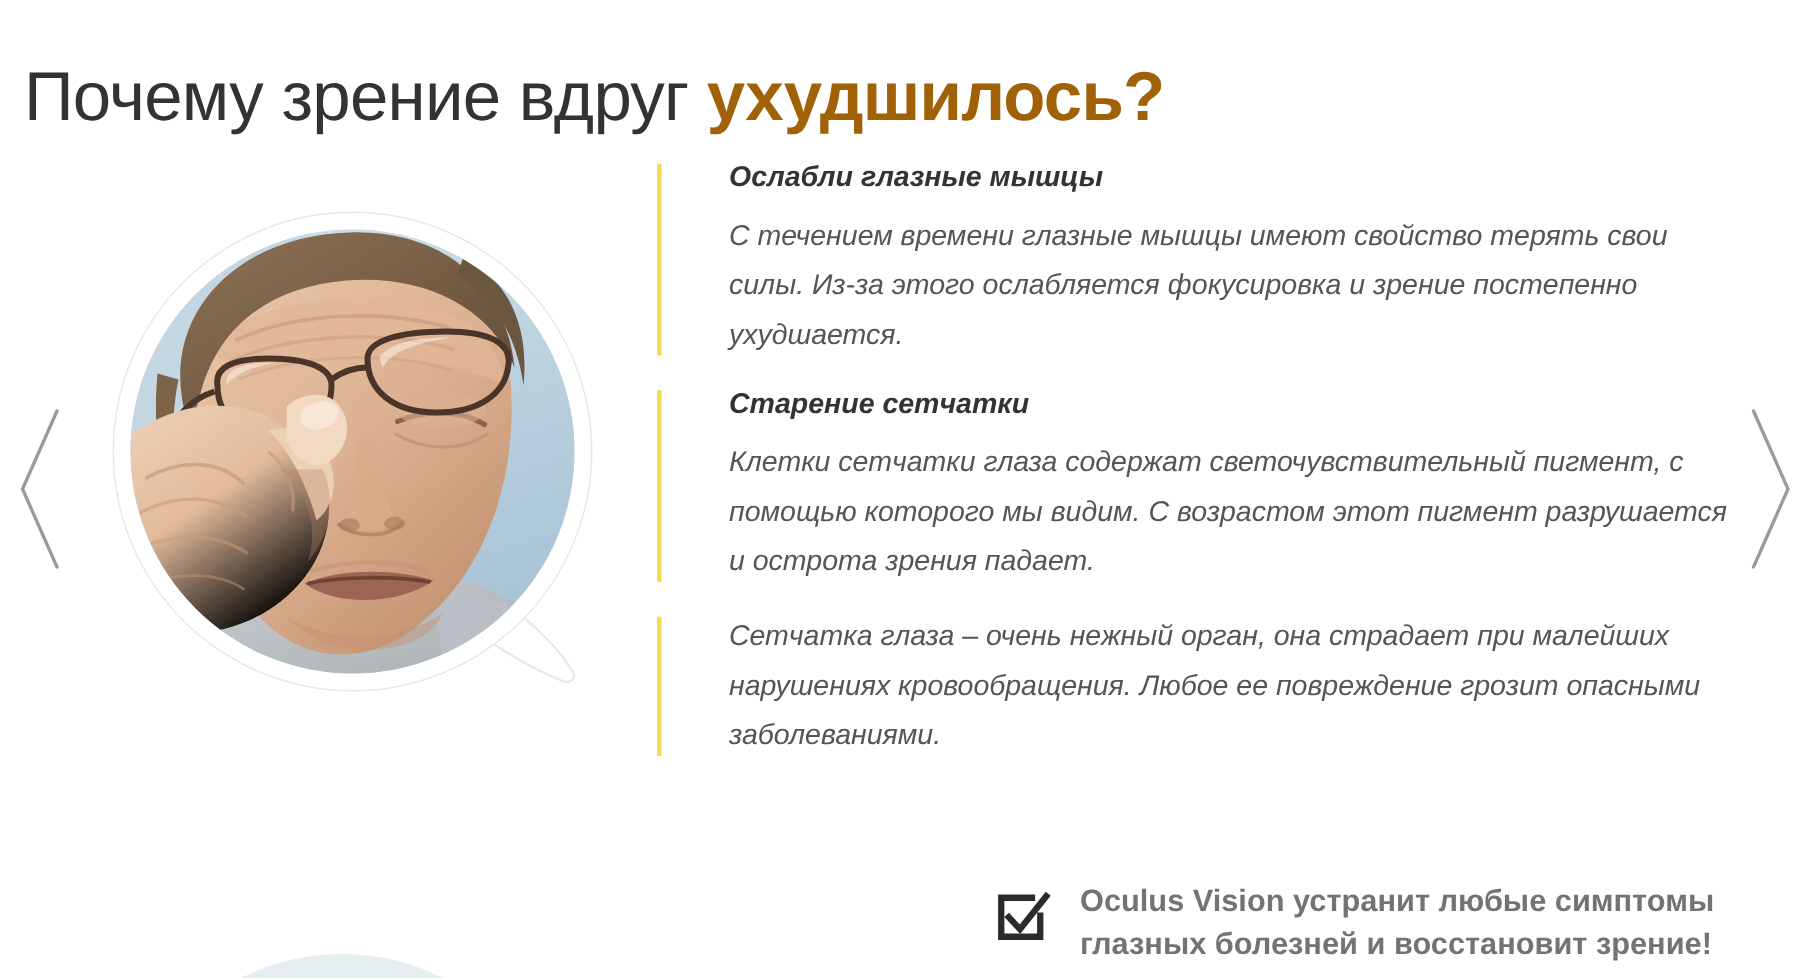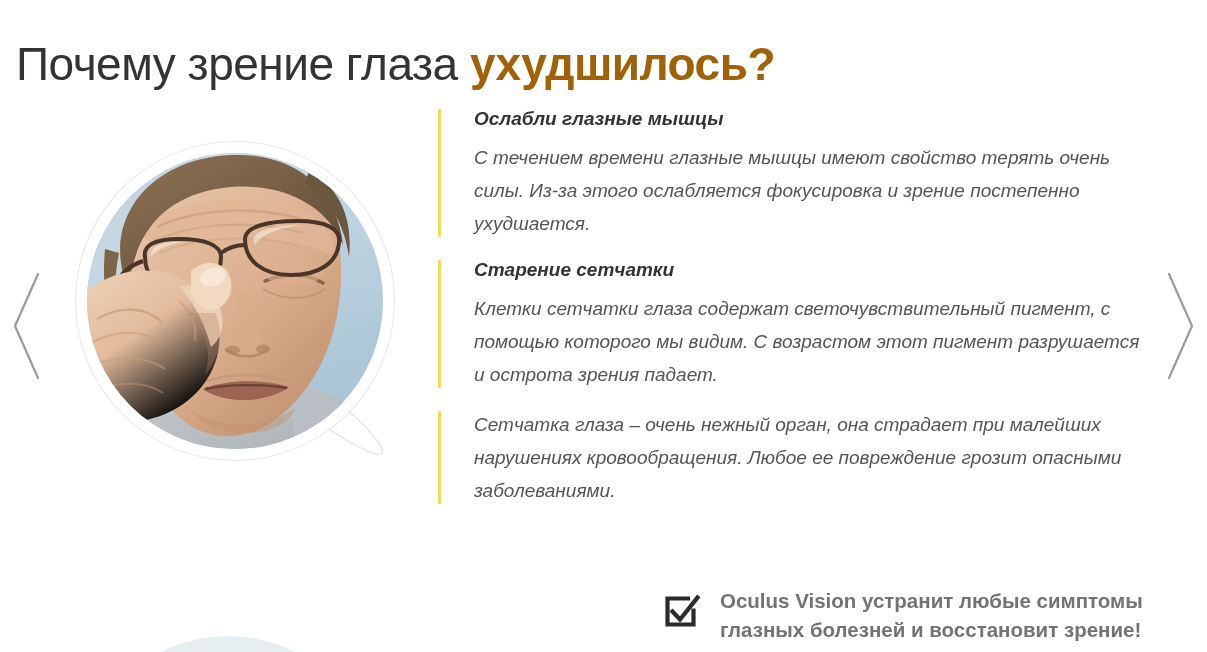--- a/index.html
+++ b/index.html
@@ -88,21 +88,21 @@
 
   
   .reasons {
     position: absolute;
     left: 438px;
     top: 106px;
     width: 716px;
   }
   .reason {
     position: relative;
-    padding-left: 36px;
+    padding-left: 48px;
     margin-bottom: 17px;
   }
   .reason:last-child { margin-bottom: 0; }
   .reason .accent-bar {
     position: absolute;
     left: 0;
     top: 3px;
     bottom: 3px;
     width: 3px;
     background: #f4dc52;
@@ -160,21 +160,21 @@
     width: 300px;
     height: 300px;
     border-radius: 50%;
     background: #dfe8ee;
     opacity: 0.75;
   }
 </style>
 </head>
 <body>
 
-<h1 class="page-heading"><span>Почему зрение глаза </span><span class="accent">ухудшилось?</span></h1>
+<h1 class="page-heading"><span>Почему зрение вдруг </span><span class="accent">ухудшилось?</span></h1>
 
 <div class="nav-arrow left" role="button">
   <span>
     <svg width="46" height="108" viewBox="0 0 46 108" fill="none" aria-hidden="true">
       <path d="M32 2 L9 54 L32 106" stroke="#9a9a9a" stroke-width="2.2" fill="none" stroke-linecap="round" stroke-linejoin="miter"></path>
     </svg>
   </span>
 </div>
 
 <div class="nav-arrow right" role="button">
@@ -293,21 +293,21 @@
       </g>
     </svg>
   </div>
 </div>
 
 <div class="reasons">
 
   <div class="reason">
     <span class="accent-bar"></span>
     <h3 class="reason-title">Ослабли глазные мышцы</h3>
-    <p class="reason-body">С течением времени глазные мышцы имеют свойство терять очень силы. Из-за этого ослабляется фокусировка и зрение постепенно ухудшается.</p>
+    <p class="reason-body">С течением времени глазные мышцы имеют свойство терять свои силы. Из-за этого ослабляется фокусировка и зрение постепенно ухудшается.</p>
   </div>
 
   <div class="reason">
     <span class="accent-bar"></span>
     <h3 class="reason-title">Старение сетчатки</h3>
     <p class="reason-body">Клетки сетчатки глаза содержат светочувствительный пигмент, с помощью которого мы видим. С возрастом этот пигмент разрушается и острота зрения падает.</p>
   </div>
 
   <div class="reason">
     <span class="accent-bar"></span>

